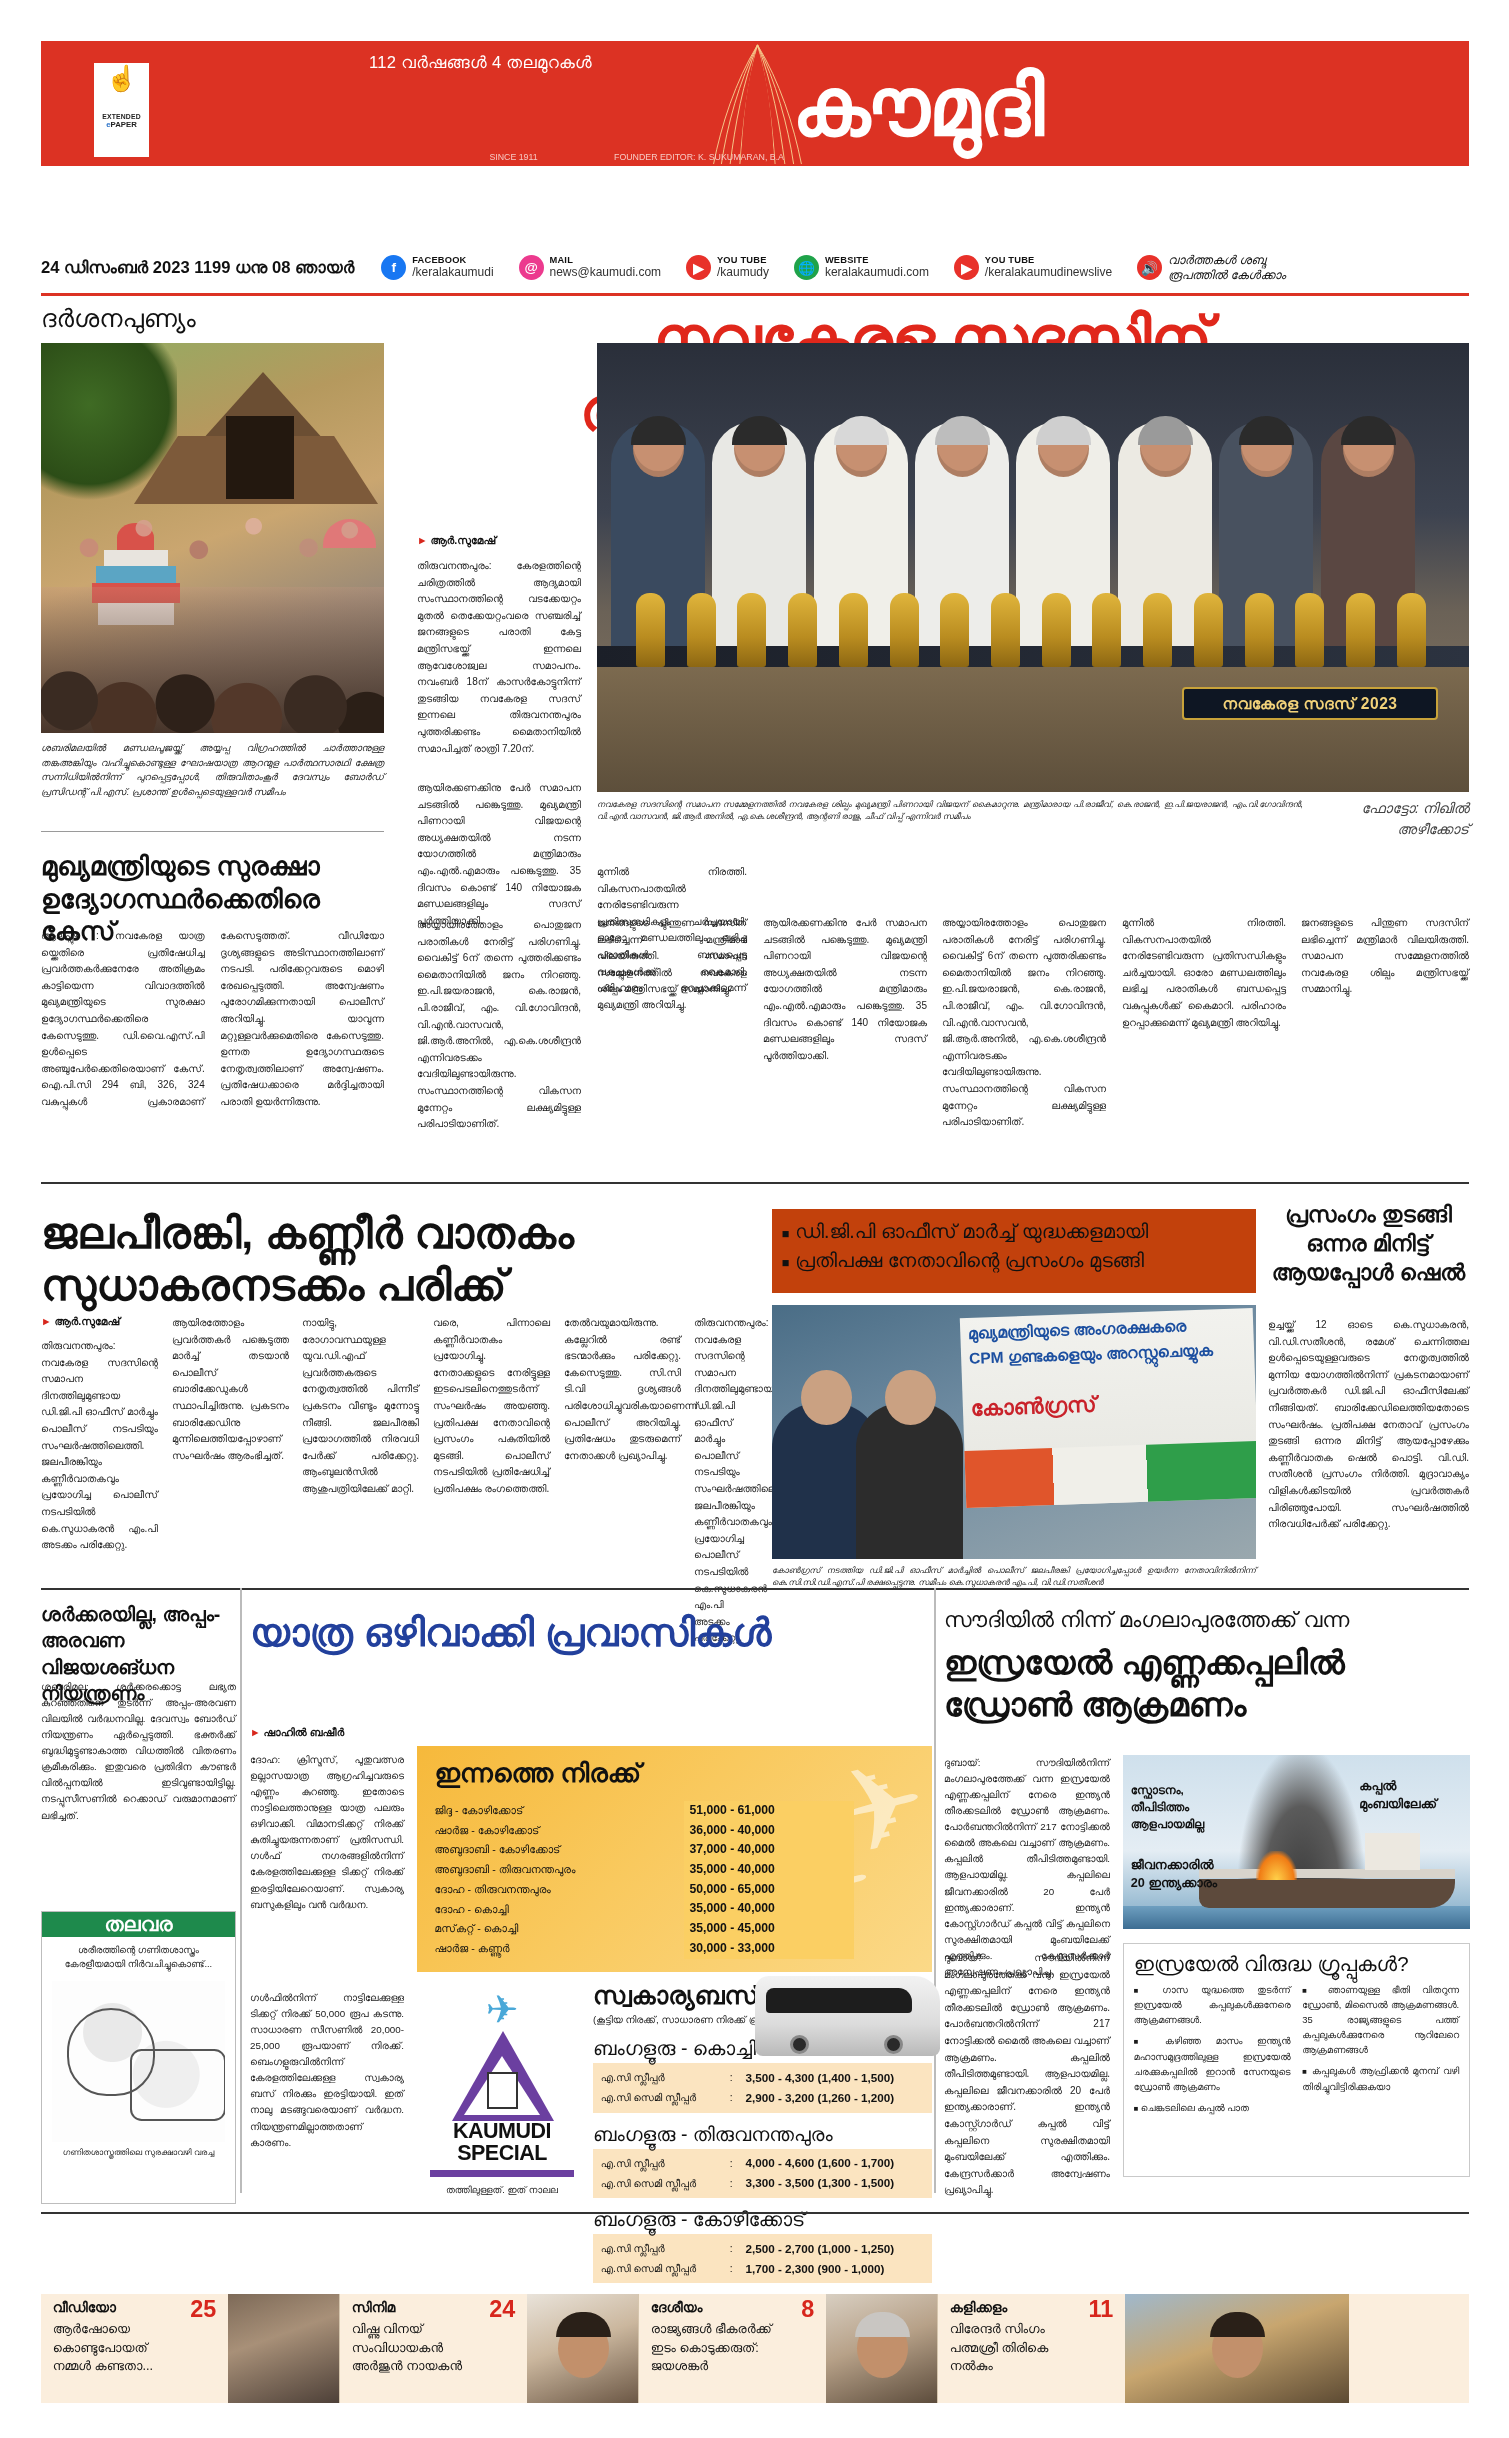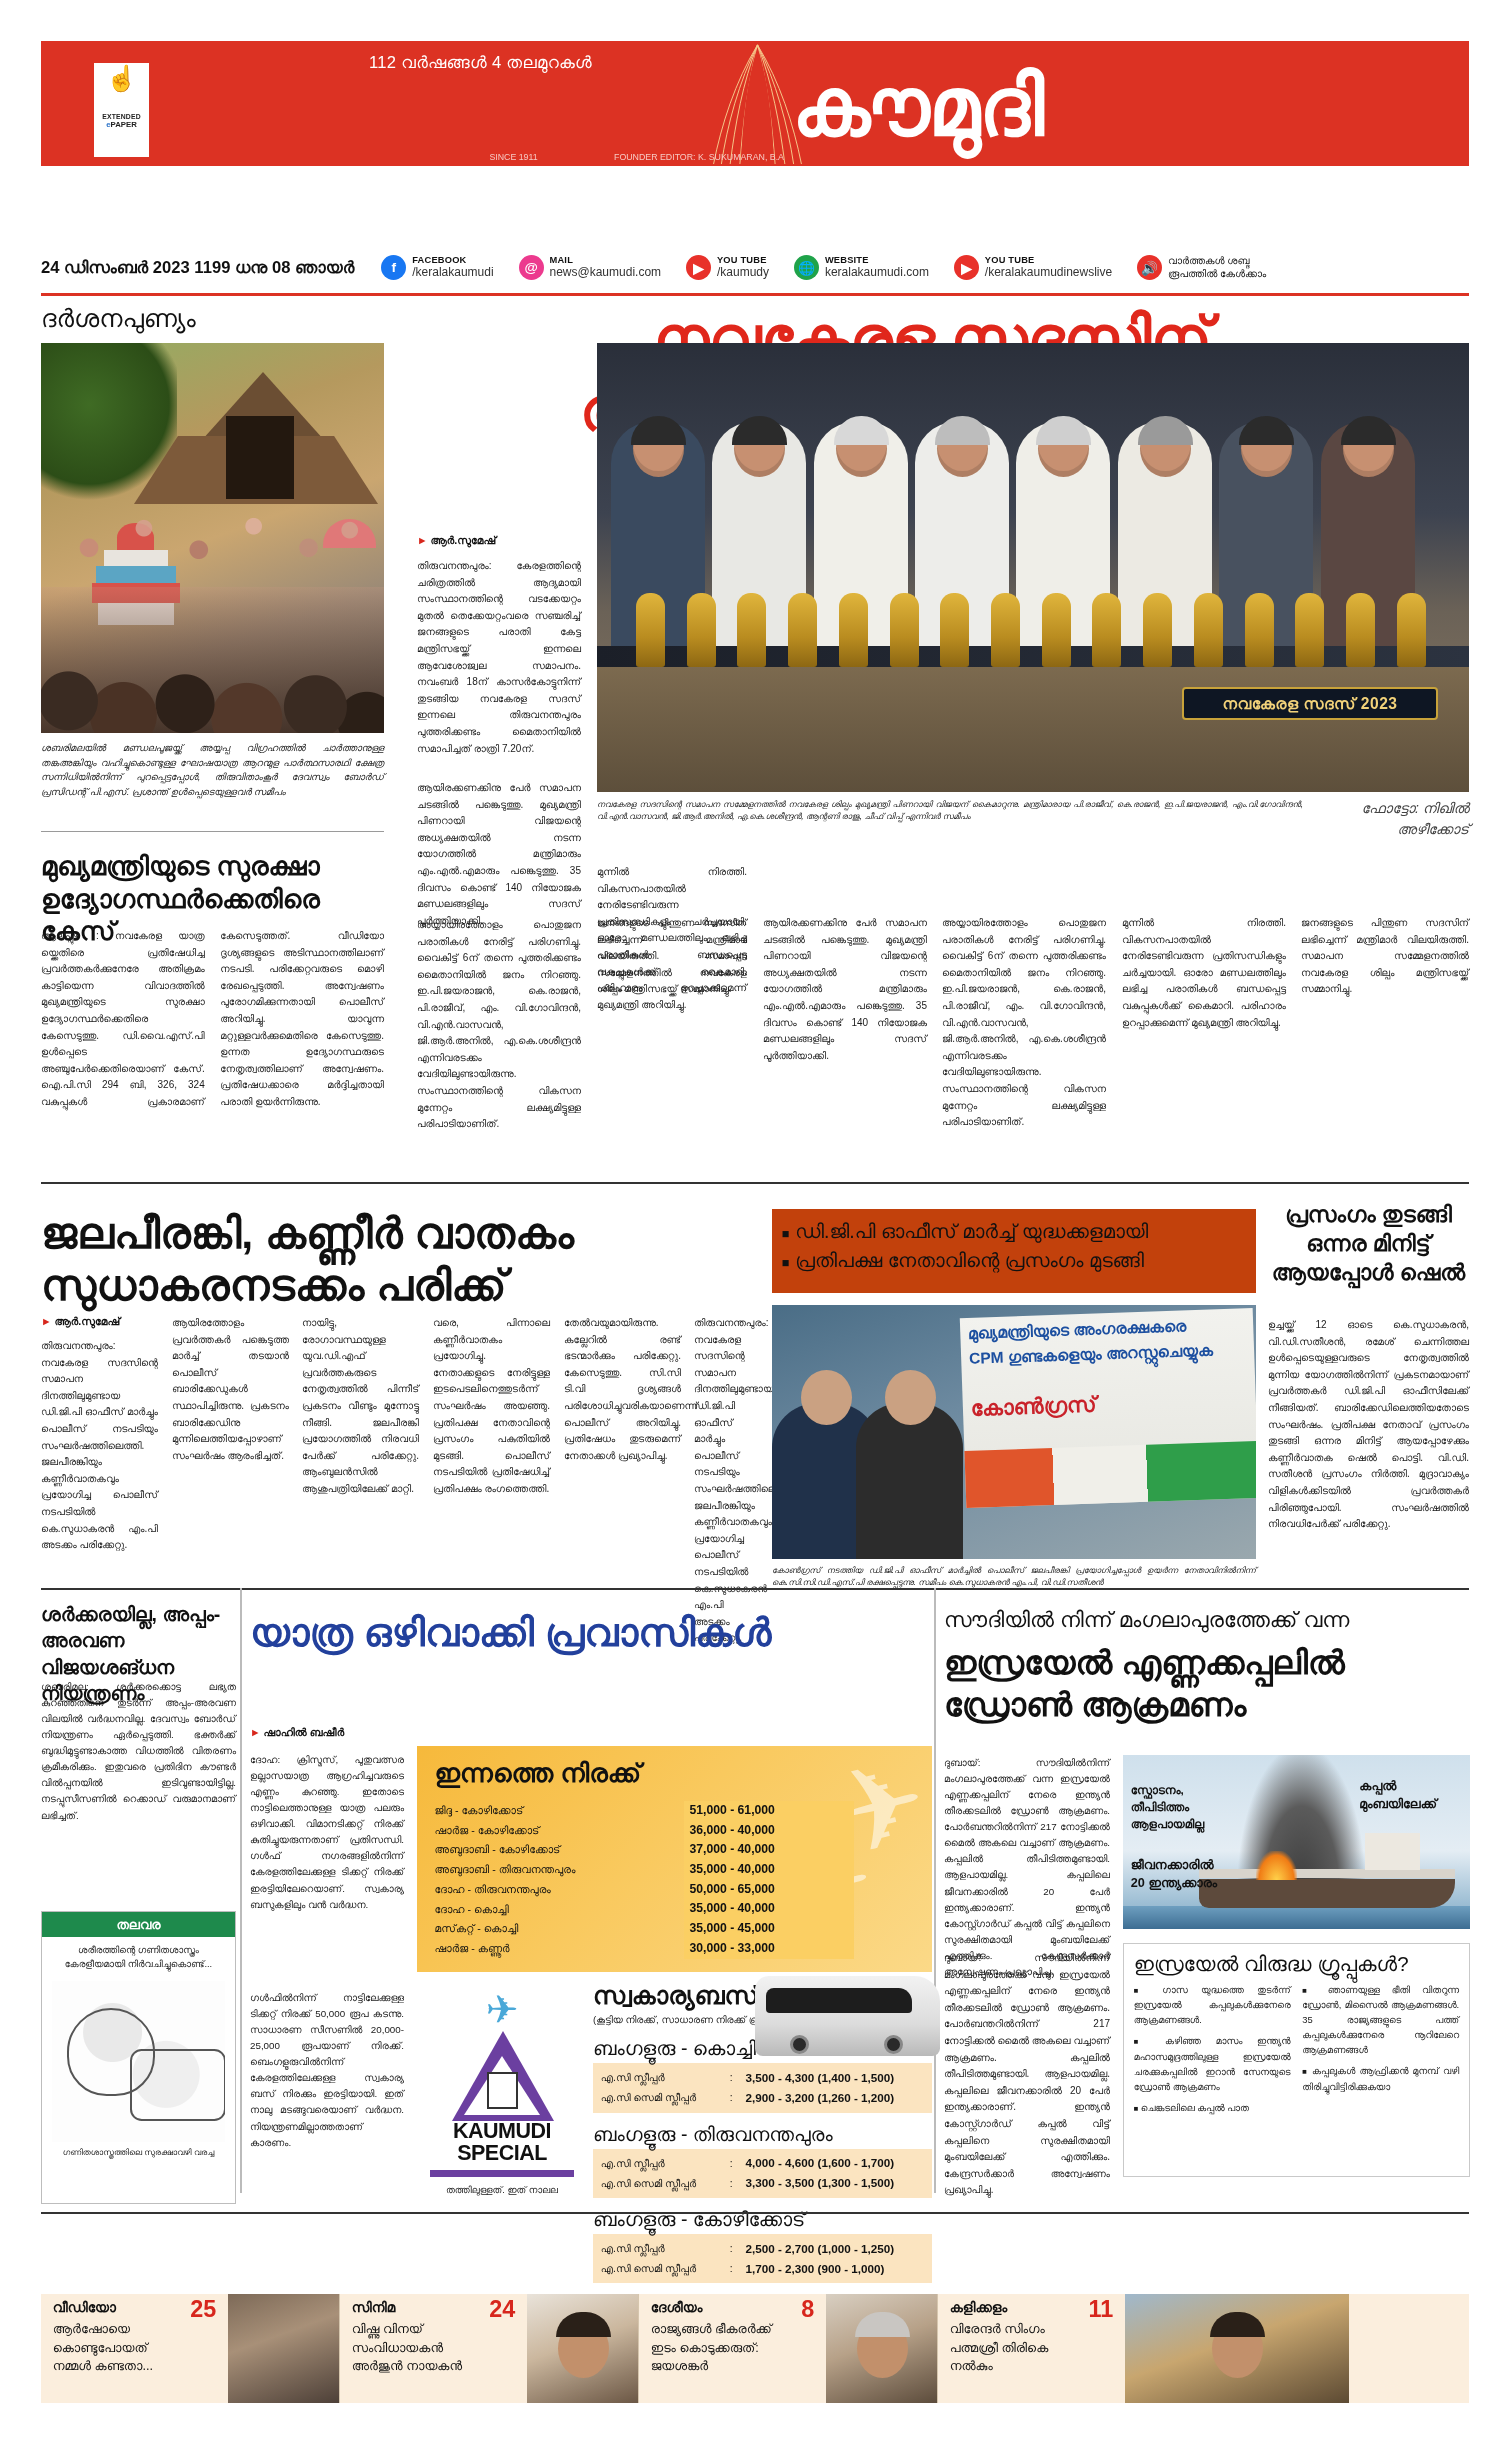--- a/index.html
+++ b/index.html
@@ -58,21 +58,21 @@
   .dateline { font-size:16.6px; color:#111; font-weight:bold; white-space:nowrap; margin-right:27px;}
   .soc { display:flex; align-items:center; gap:5.9px; margin-right:25px; }
   .soc .ic {
     width:25px; height:25px; border-radius:50%; flex:0 0 25px;
     display:flex; align-items:center; justify-content:center;
     color:#fff; font-size:13.7px; font-weight:bold;
   }
   .soc .tx { line-height:1.05; }
   .soc .tx b { display:block; font-size:9.3px; color:#111; letter-spacing:0.2px;}
   .soc .tx span { display:block; font-size:12px; color:#333; }
-  .soc .mal { font-size:10px; color:#111; line-height:1.25; }
+  .soc .mal { font-size:12px; color:#111; line-height:1.25;font-style:italic; }
   .ic-fb { background:#1877f2; }
   .ic-mail { background:#ec3a8e; }
   .ic-yt { background:#e8312a; border-radius:5.9px; width:27px; }
   .ic-web { background:#1fa34a; }
   .ic-spk { background:#e8312a; }
 
   .rulered { position:absolute; left:41px; top:293px; width:1428px; height:2.9px; background:#dc3223; }
 
   
   .lead-kicker {
@@ -273,21 +273,21 @@
   }
   .shk-body {
     position:absolute; left:41px; top:1679px; width:195px;
     font-size:9.8px; line-height:1.64; color:#1a1a1a; text-align:justify;
   }
   .thalavara {
     position:absolute; left:41px; top:1911px; width:195px; height:293px;
     border:1px solid #bdbdbd; background:#fff;
   }
   .thalavara .tv-title {
-    height:25px; background:#1e8a4c; color:#fff; font-size:13px; font-weight:bold;
+    height:25px; background:#1e8a4c; color:#fff; font-size:20px; font-weight:bold;
     display:flex; align-items:center; justify-content:center;
   }
   .thalavara .tv-sub {
     padding:5.9px 7.8px; font-size:9.3px; line-height:1.55; color:#1a1a1a; text-align:center;
   }
   .thalavara .tv-art {
     margin:3.9px 9.8px 0 9.8px; height:161px; border:0;
     background:
       radial-gradient(circle at 35% 32%, #e9e9e9 0 29px, rgba(0,0,0,0) 30px),
       radial-gradient(circle at 66% 58%, #efefef 0 33px, rgba(0,0,0,0) 34px),

